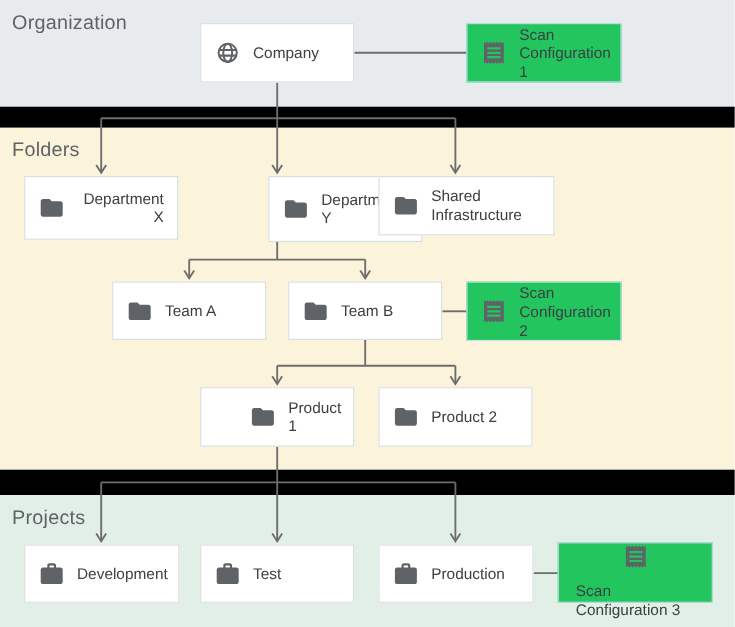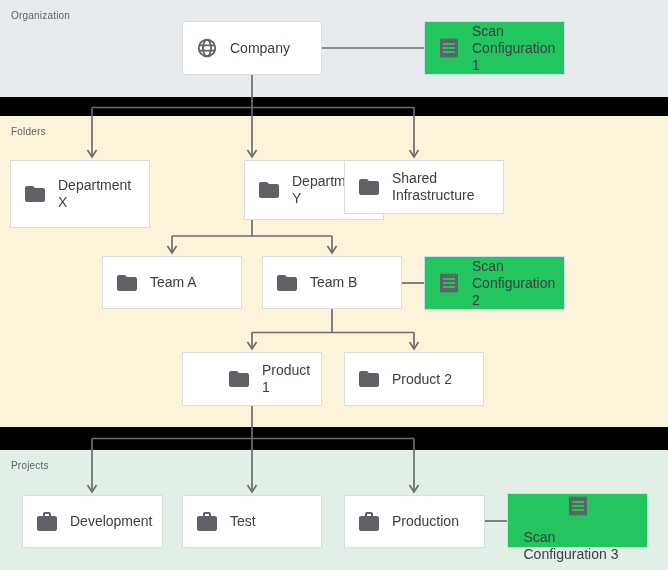--- a/index.html
+++ b/index.html
@@ -9,41 +9,41 @@
   }
   
   .band{position:absolute;left:0;width:668px;}
   #band-organization{top:0;height:97px;background:#e8ebee;}
   #band-folders{top:116px;height:311px;background:#fbf3da;}
   #band-projects{top:450px;height:120px;background:#e1efe6;}
   .divider{position:absolute;left:0;width:668px;background:#000;}
   #divider-1{top:97px;height:19px;}
   #divider-2{top:427px;height:23px;}
   .section-label{
-    position:absolute;left:11px;font-size:10px;color:#5f6368;letter-spacing:.2px;
+    position:absolute;left:11px;font-size:18px;color:#5f6368;letter-spacing:.2px;
   }
   #label-organization{top:10px;}
   #label-folders{top:126px;}
   #label-projects{top:460px;}
   
   #connectors{position:absolute;top:0;left:0;pointer-events:none;}
   
   .node{
     position:absolute;box-sizing:border-box;display:flex;align-items:center;gap:11px;
     background:#fff;border:1px solid #dadce0;padding:0 12px;font-size:14px;line-height:17px;
   }
   .node .txt{white-space:pre-line;}
   .node.wrap .txt{max-width:96px;}
   .scan{background:#22c55e;border:1px solid #c6dfec;}
   .scan .txt{max-width:108px;}
   .icon{flex:0 0 auto;display:flex;align-items:center;justify-content:center;width:24px;height:24px;}
   
   #n-company{left:182px;top:21px;width:140px;height:54px;}
   #n-scan1{left:424px;top:21px;width:141px;height:54px;}
-  #n-deptx{left:10px;top:160px;width:140px;height:68px;}
+  #n-deptx{left:22px;top:160px;width:140px;height:58px;text-align:right;}
   #n-depty{left:196px;top:160px;width:140px;height:60px;margin-left:48px;}
   #n-shared{left:344px;top:160px;width:160px;height:54px;}
   #n-teama{left:102px;top:256px;width:140px;height:53px;}
   #n-teamb{left:262px;top:256px;width:140px;height:53px;}
   #n-scan2{left:424px;top:256px;width:141px;height:54px;}
   #n-prod1{left:182px;top:352px;width:140px;height:54px;padding-left:44px;}
   #n-prod2{left:344px;top:352px;width:140px;height:54px;}
   #n-dev{left:22px;top:495px;width:141px;height:53px;}
   #n-test{left:182px;top:495px;width:140px;height:53px;}
   #n-production{left:344px;top:495px;width:141px;height:53px;}

